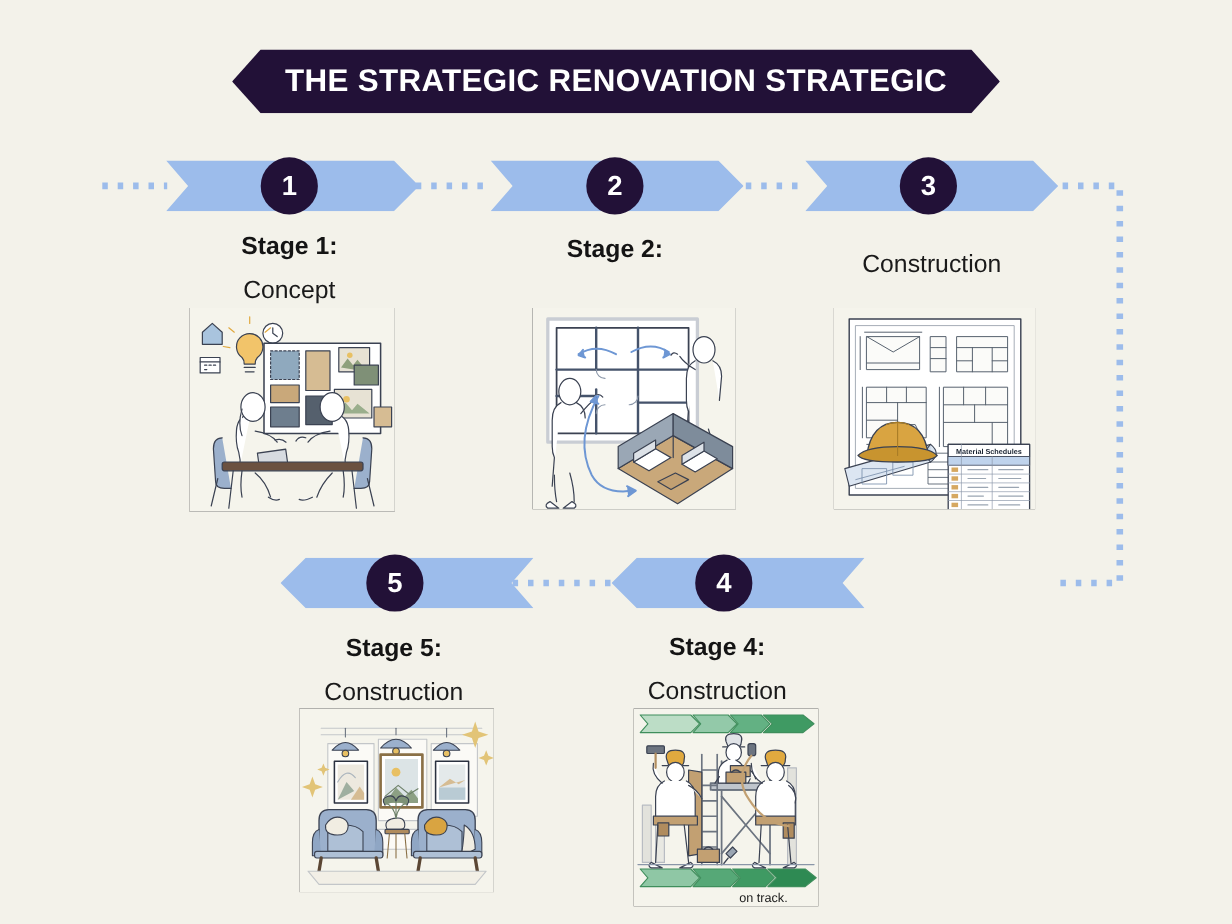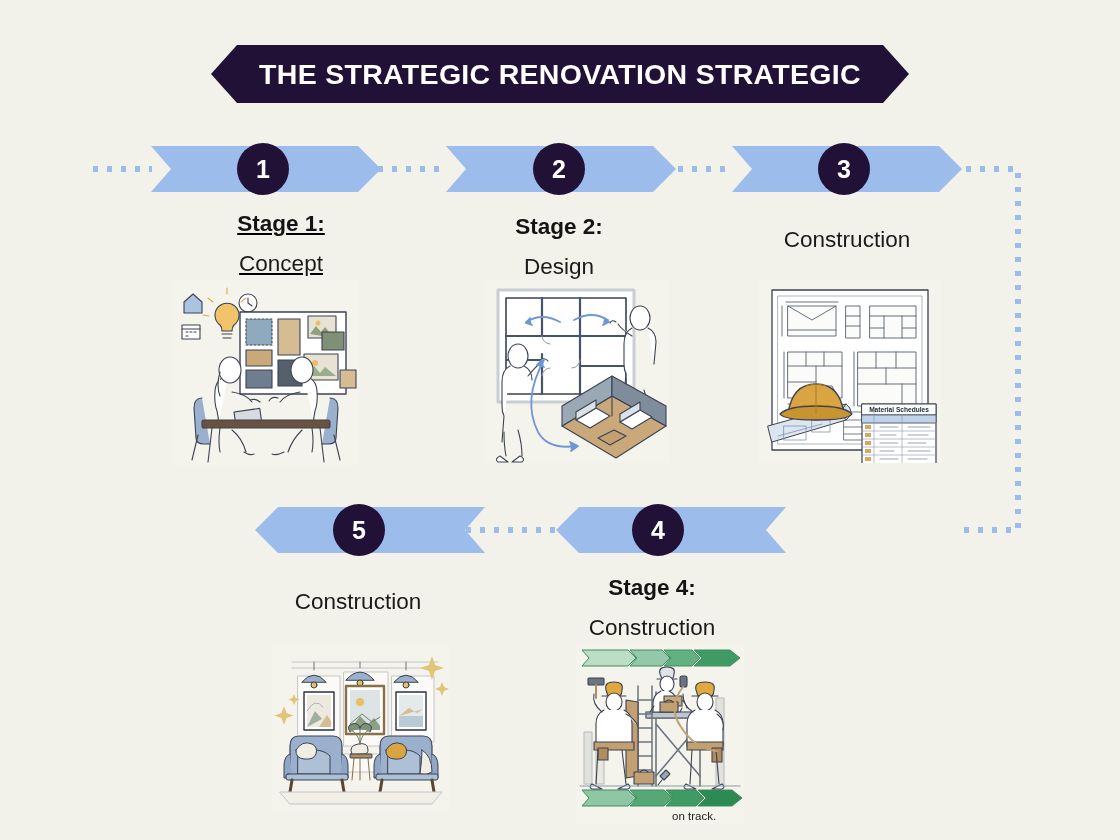--- a/index.html
+++ b/index.html
@@ -170,36 +170,36 @@
 
   <div class="stage-arrow" style="left:255px; top:507px;">
     <svg width="230" height="46" viewBox="0 0 230 46">
       <polygon points="230,0 23,0 0,23 23,46 230,46 210,23" fill="#9CBCEB"></polygon>
     </svg>
   </div>
   <div class="badge" style="left:333px; top:504px;">
     <span>5</span>
   </div>
 
-  <div class="stage-label" style="left:131px; top:211px;text-decoration:underline;">
+  <div class="stage-label" style="left:113px; top:211px;">
     <span class="l1">Stage 1:</span>
     <span class="l2">Concept</span>
   </div>
   <div class="stage-label" style="left:409px; top:214px;">
     <span class="l1">Stage 2:</span>
-    <span class="l2">Design</span>
   </div>
   <div class="stage-label" style="left:697px; top:214px;">
     <span class="l2">Construction</span>
   </div>
   <div class="stage-label" style="left:502px; top:575px;">
     <span class="l1">Stage 4:</span>
     <span class="l2">Construction</span>
   </div>
   <div class="stage-label" style="left:208px; top:576px;">
+    <span class="l1">Stage 5:</span>
     <span class="l2">Construction</span>
   </div>
 
   <div class="illus" style="left:172px; top:280px; width:187px; height:185px;">
     <svg width="187" height="185" viewBox="0 0 187 185">
       <rect width="187" height="185" fill="#F5F4EC"></rect>
       <g stroke="#3B4252" stroke-width="1.1" fill="none" stroke-linejoin="round" stroke-linecap="round">
 
         <path d="M12 22 l9-8 9 8 v11 h-18 z" fill="#A9C4DE"></path>
         <rect x="10" y="45" width="18" height="14" fill="#fff"></rect>

